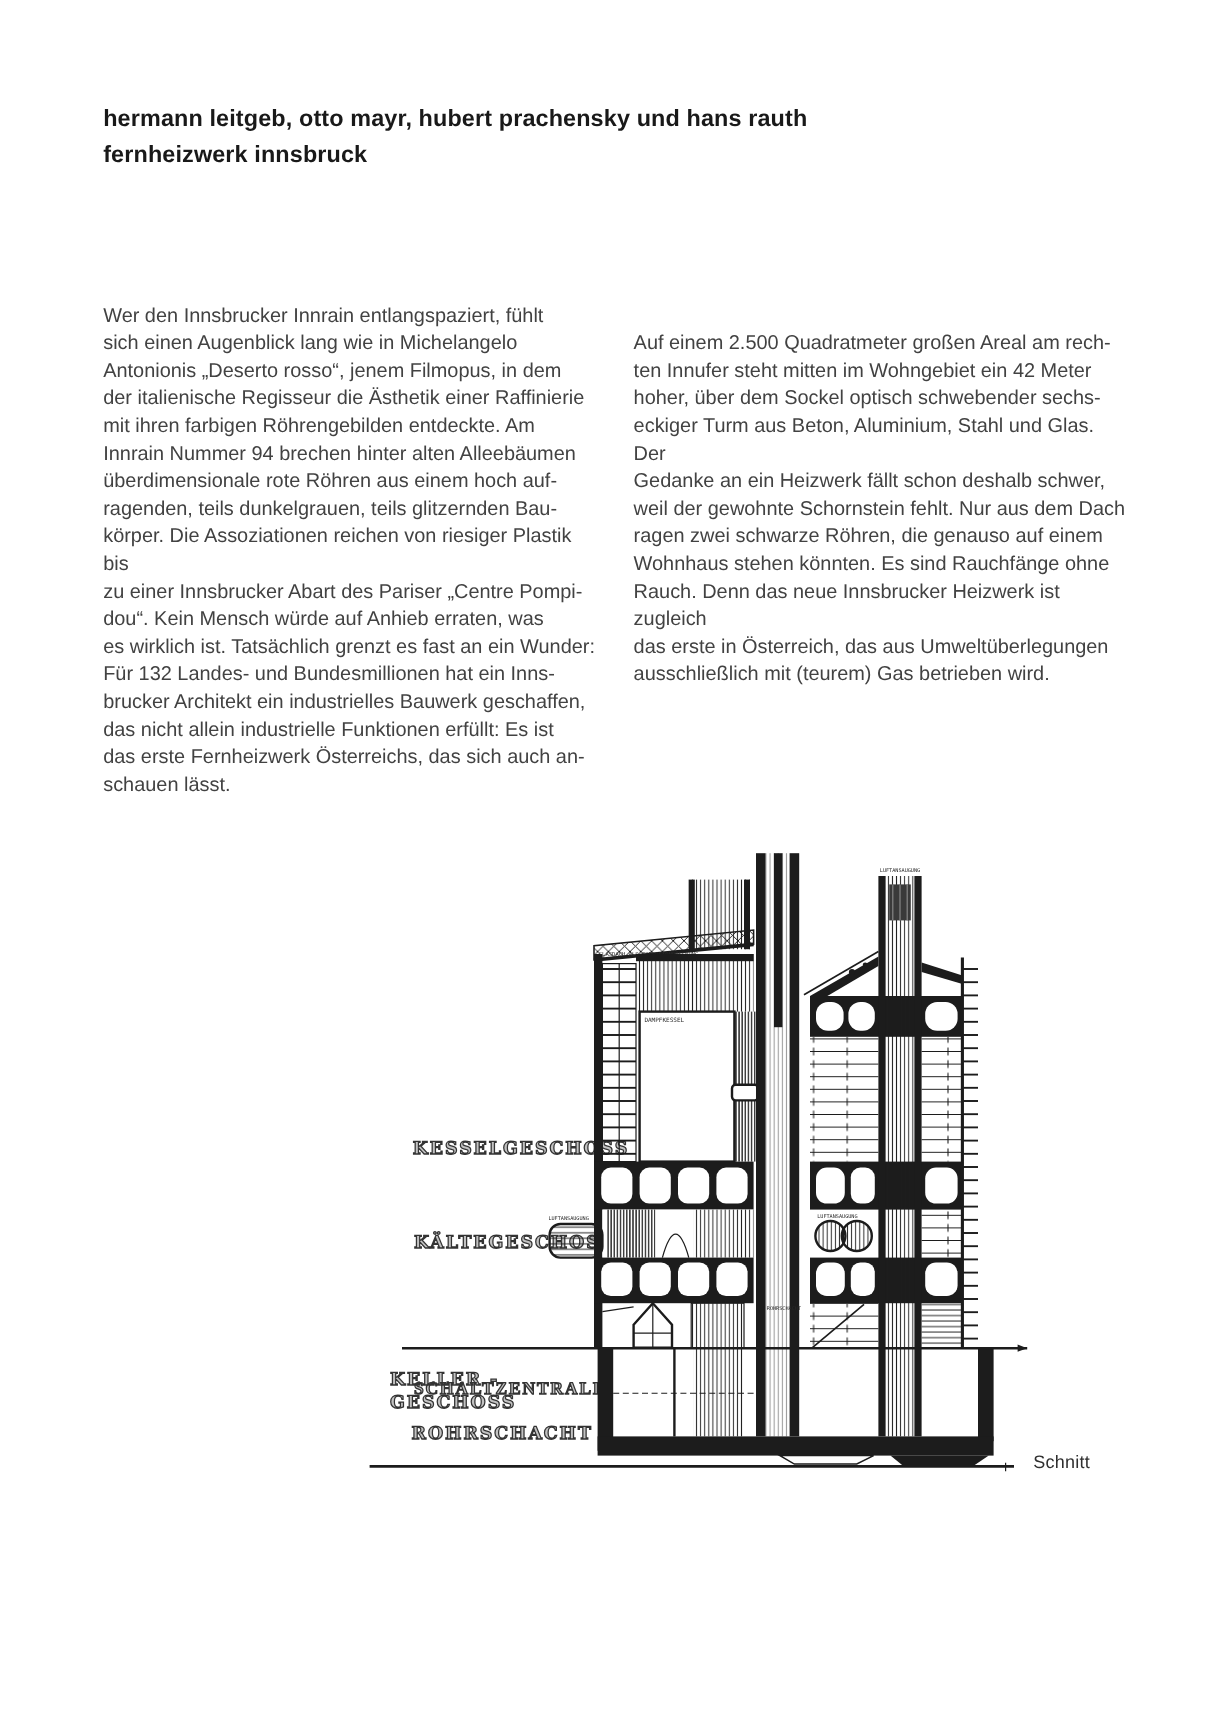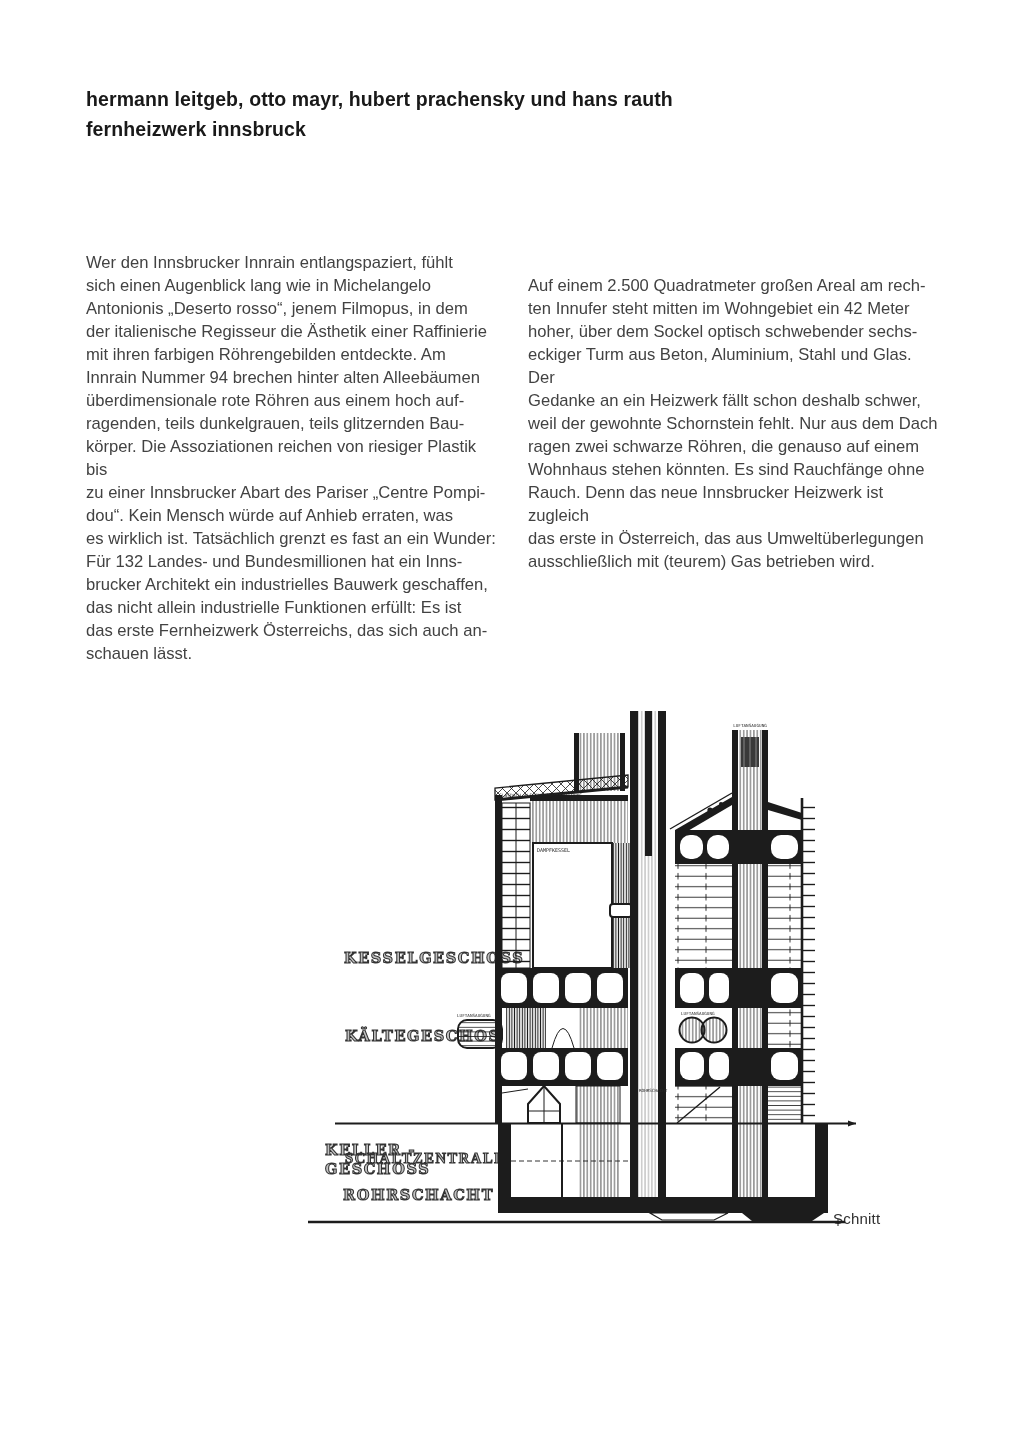--- a/index.html
+++ b/index.html
@@ -41,21 +41,21 @@
     -webkit-text-stroke: 1.05px #333333;
     white-space: pre-line;
     line-height: 19px;
   }
   .lbl-kessel  { left: 344px; top: 948px; }
   .lbl-kaelte  { left: 345px; top: 1026px; }
   .lbl-schalt  { left: 345px; top: 1149px; font-family: Liberation Serif, serif; }
   .lbl-keller  { left: 325px; top: 1140px; }
   .lbl-rohr    { left: 343px; top: 1185px; }
   .caption {
-    position: absolute; left: 833px; top: 1210px;
+    position: absolute; left: 861px; top: 1210px;
     font-size: 15px; color: #303030; letter-spacing: 0.2px;
   }
   svg text {
     font-family: "DejaVu Sans Mono", monospace;
     fill: #2a2a2a;
   }
 </style>
 </head>
 <body>
 

